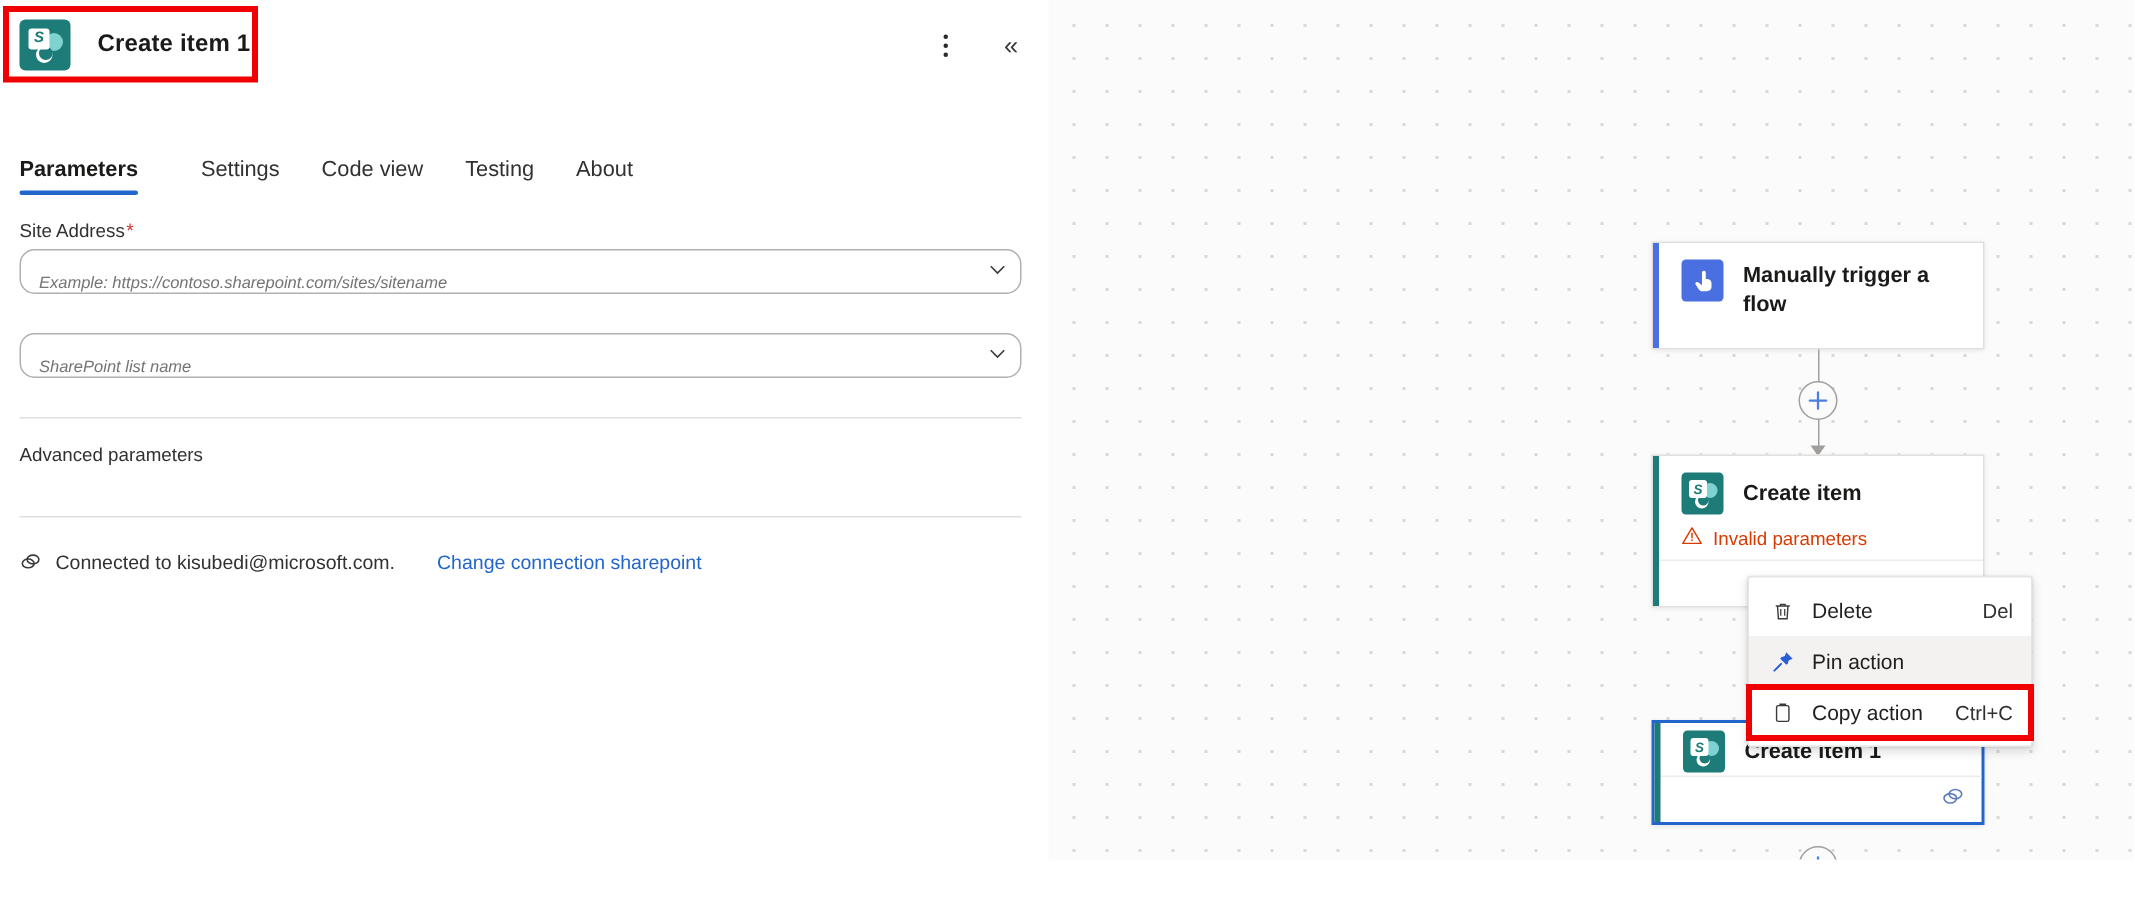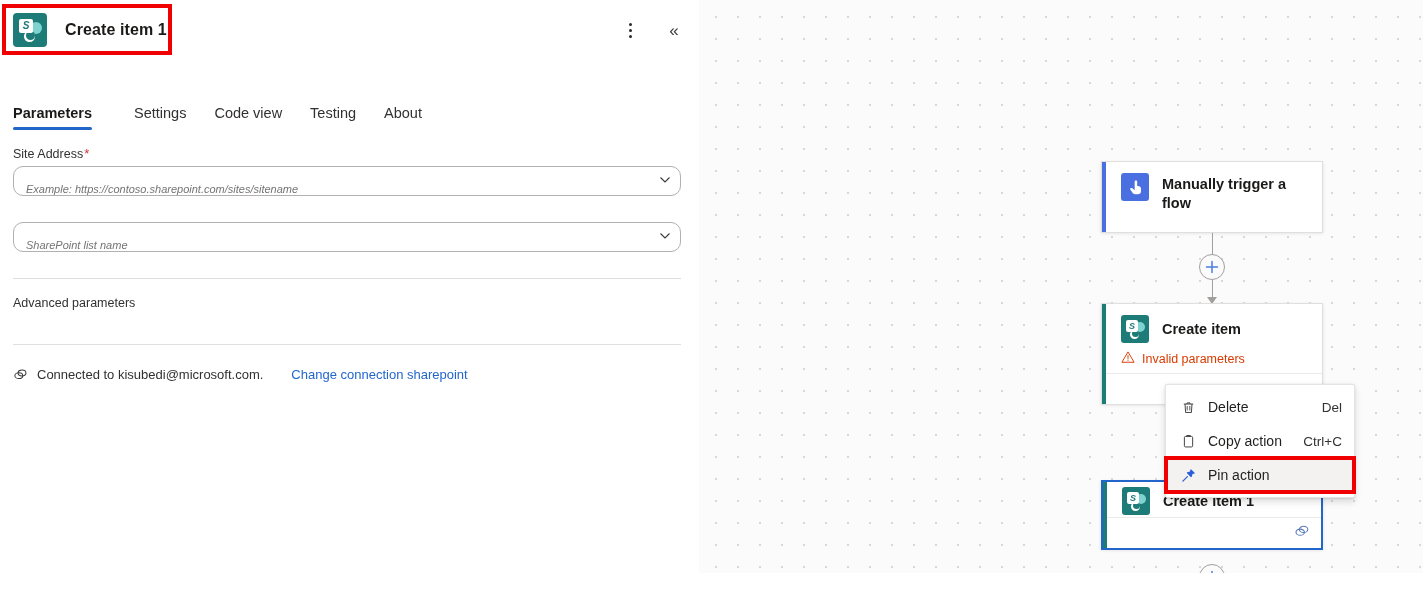--- a/index.html
+++ b/index.html
@@ -544,39 +544,39 @@
       <div class="ctx-item">
         <span class="ci-ico">
           <svg width="15" height="15" viewBox="0 0 16 16">
             <path d="M3 4.3h10M6.4 4.3V3.1h3.2v1.2M4.3 4.3l.6 9h6.2l.6-9" fill="none" stroke="#3b3a39" stroke-width="1"></path>
             <path d="M6.6 6.4v4.8M9.4 6.4v4.8" stroke="#3b3a39" stroke-width="0.9"></path>
           </svg>
         </span>
         <span class="ci-label">Delete</span>
         <span class="ci-key">Del</span>
       </div>
-      <div class="ctx-item">
-        <span class="ci-ico">
-          <svg width="15" height="15" viewBox="0 0 16 16">
-            <rect x="3.6" y="2.6" width="8.8" height="11.2" rx="1.2" fill="none" stroke="#3b3a39" stroke-width="1"></rect>
-            <path d="M6.1 2.6V1.6h3.8v1" fill="none" stroke="#3b3a39" stroke-width="1"></path>
-          </svg>
-        </span>
-        <span class="ci-label">Copy action</span>
-        <span class="ci-key">Ctrl+C</span>
-      </div>
       <div class="ctx-item highlighted">
         <span class="ci-ico">
           <svg width="16" height="16" viewBox="0 0 16 16">
             <path d="M9.8 1.9 14.1 6.2 11.6 7.1 10.6 9.9 6.1 5.4 8.9 4.4Z" fill="#2b5fd9"></path>
             <path d="M6.3 5.6 10.4 9.7" stroke="#2b5fd9" stroke-width="1.4"></path>
             <path d="M6.4 9.6 1.9 14.1" stroke="#2b5fd9" stroke-width="1.3" stroke-linecap="round"></path>
           </svg>
         </span>
         <span class="ci-label">Pin action</span>
         <span class="ci-key"></span>
       </div>
+      <div class="ctx-item">
+        <span class="ci-ico">
+          <svg width="15" height="15" viewBox="0 0 16 16">
+            <rect x="3.6" y="2.6" width="8.8" height="11.2" rx="1.2" fill="none" stroke="#3b3a39" stroke-width="1"></rect>
+            <path d="M6.1 2.6V1.6h3.8v1" fill="none" stroke="#3b3a39" stroke-width="1"></path>
+          </svg>
+        </span>
+        <span class="ci-label">Copy action</span>
+        <span class="ci-key">Ctrl+C</span>
+      </div>
     </div>
 
     <div class="ctx-highlight" style="left:465px; top:456px; width:192px; height:38px;"></div>
 
   </div>
 </div>
 
 </body></html>

